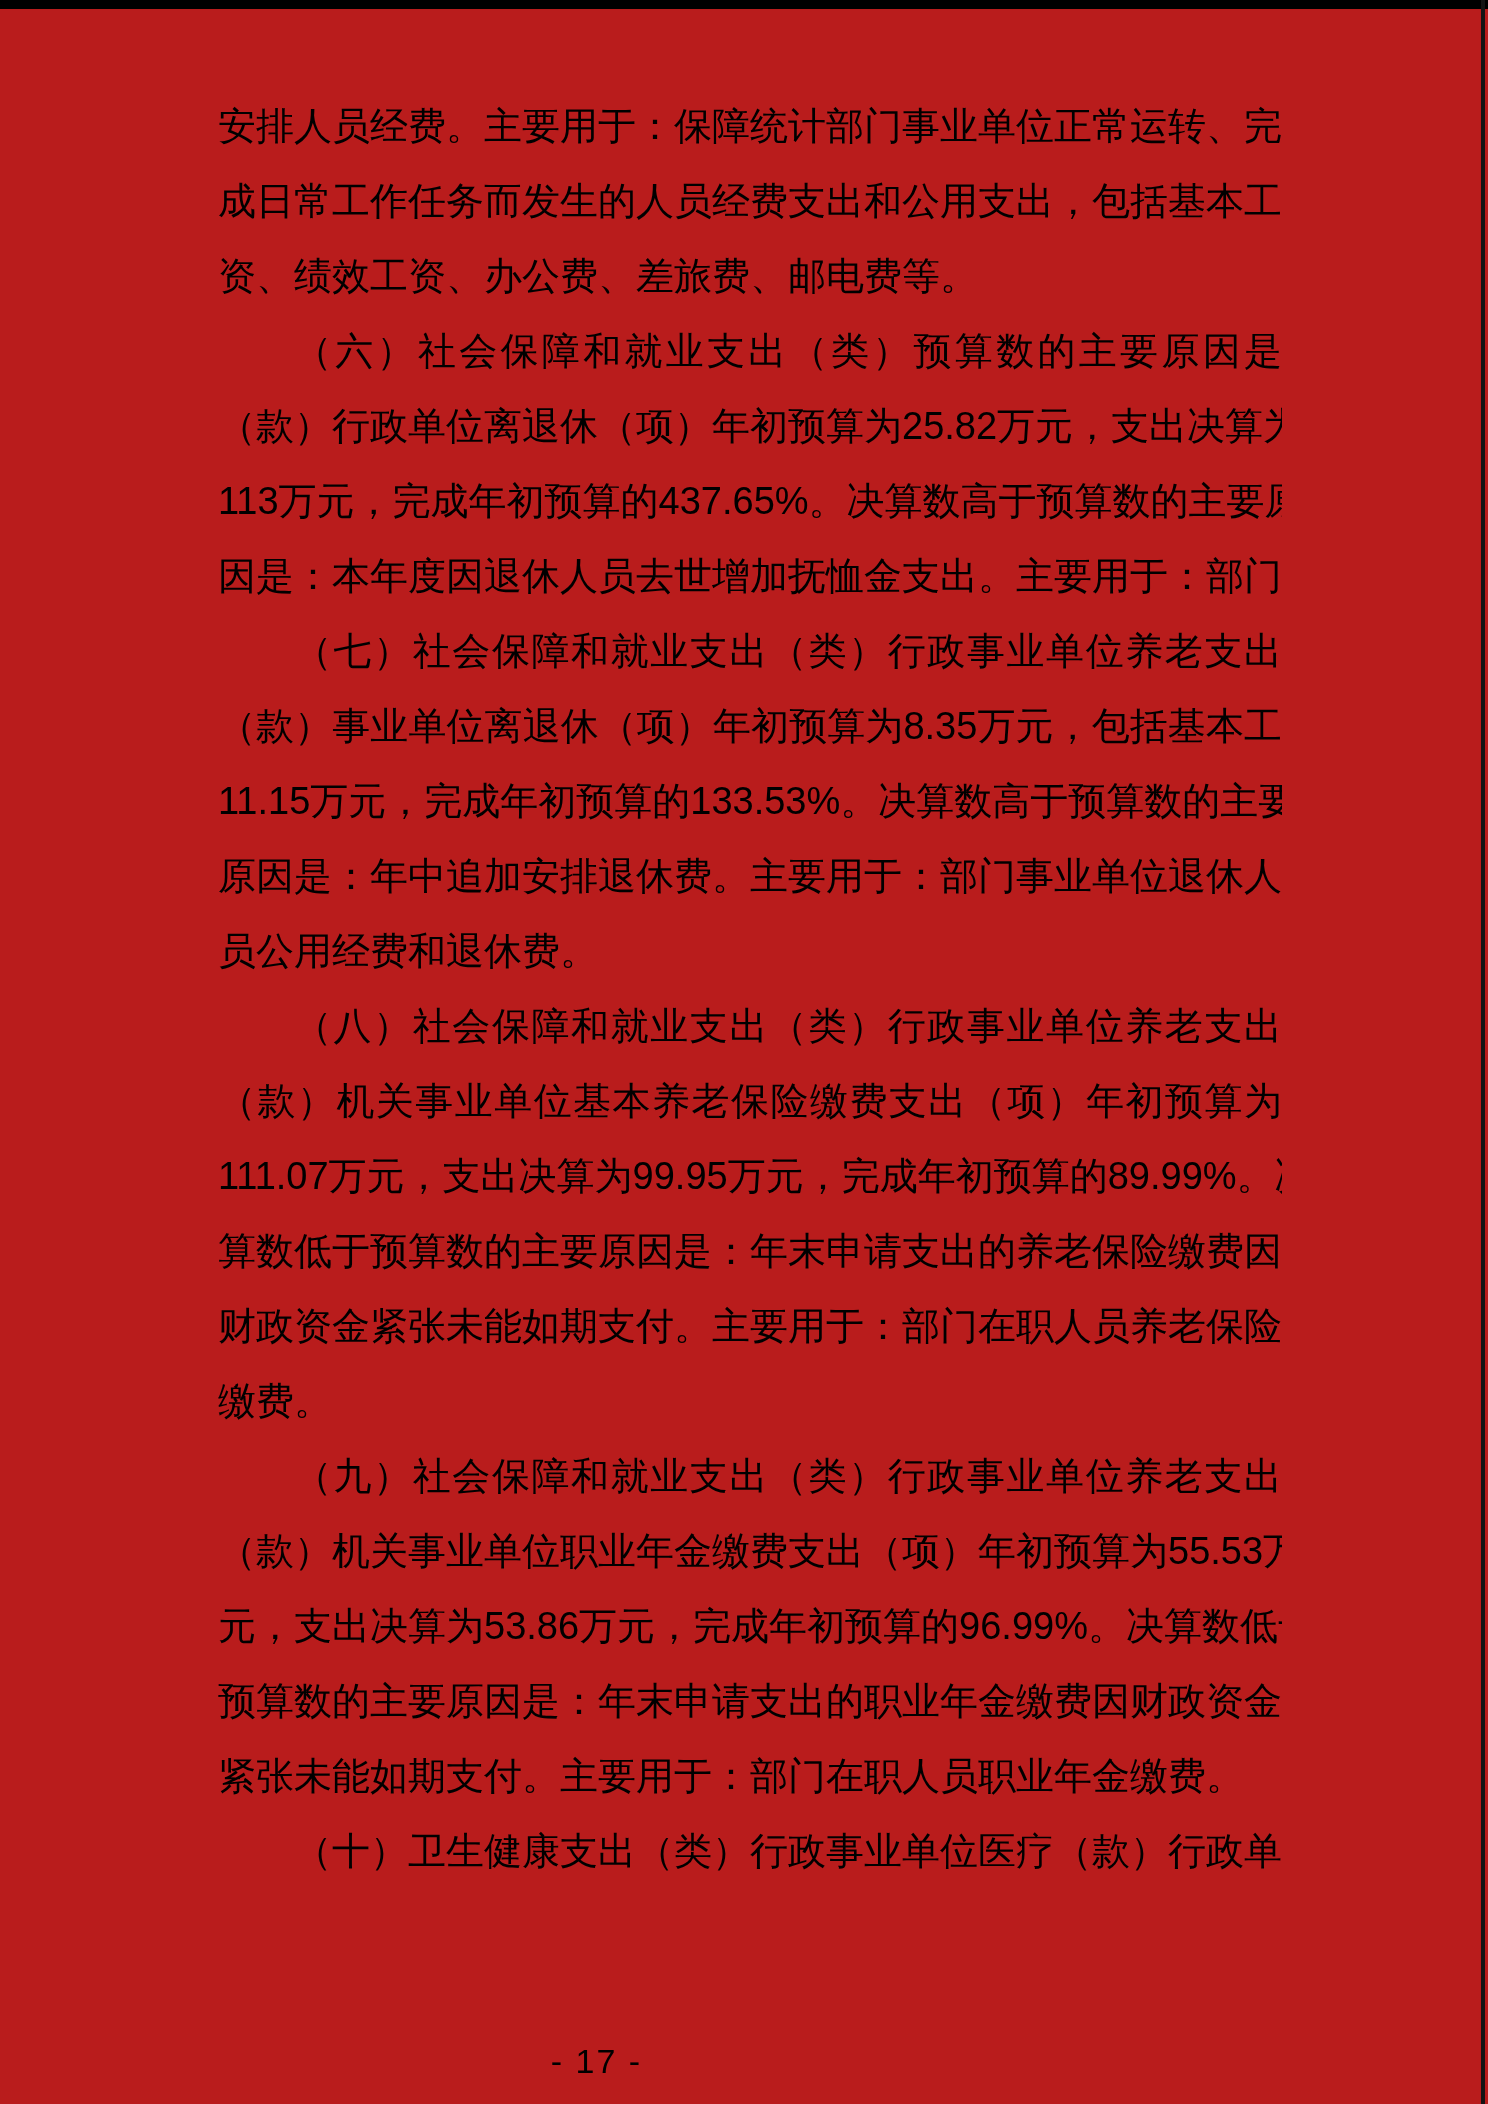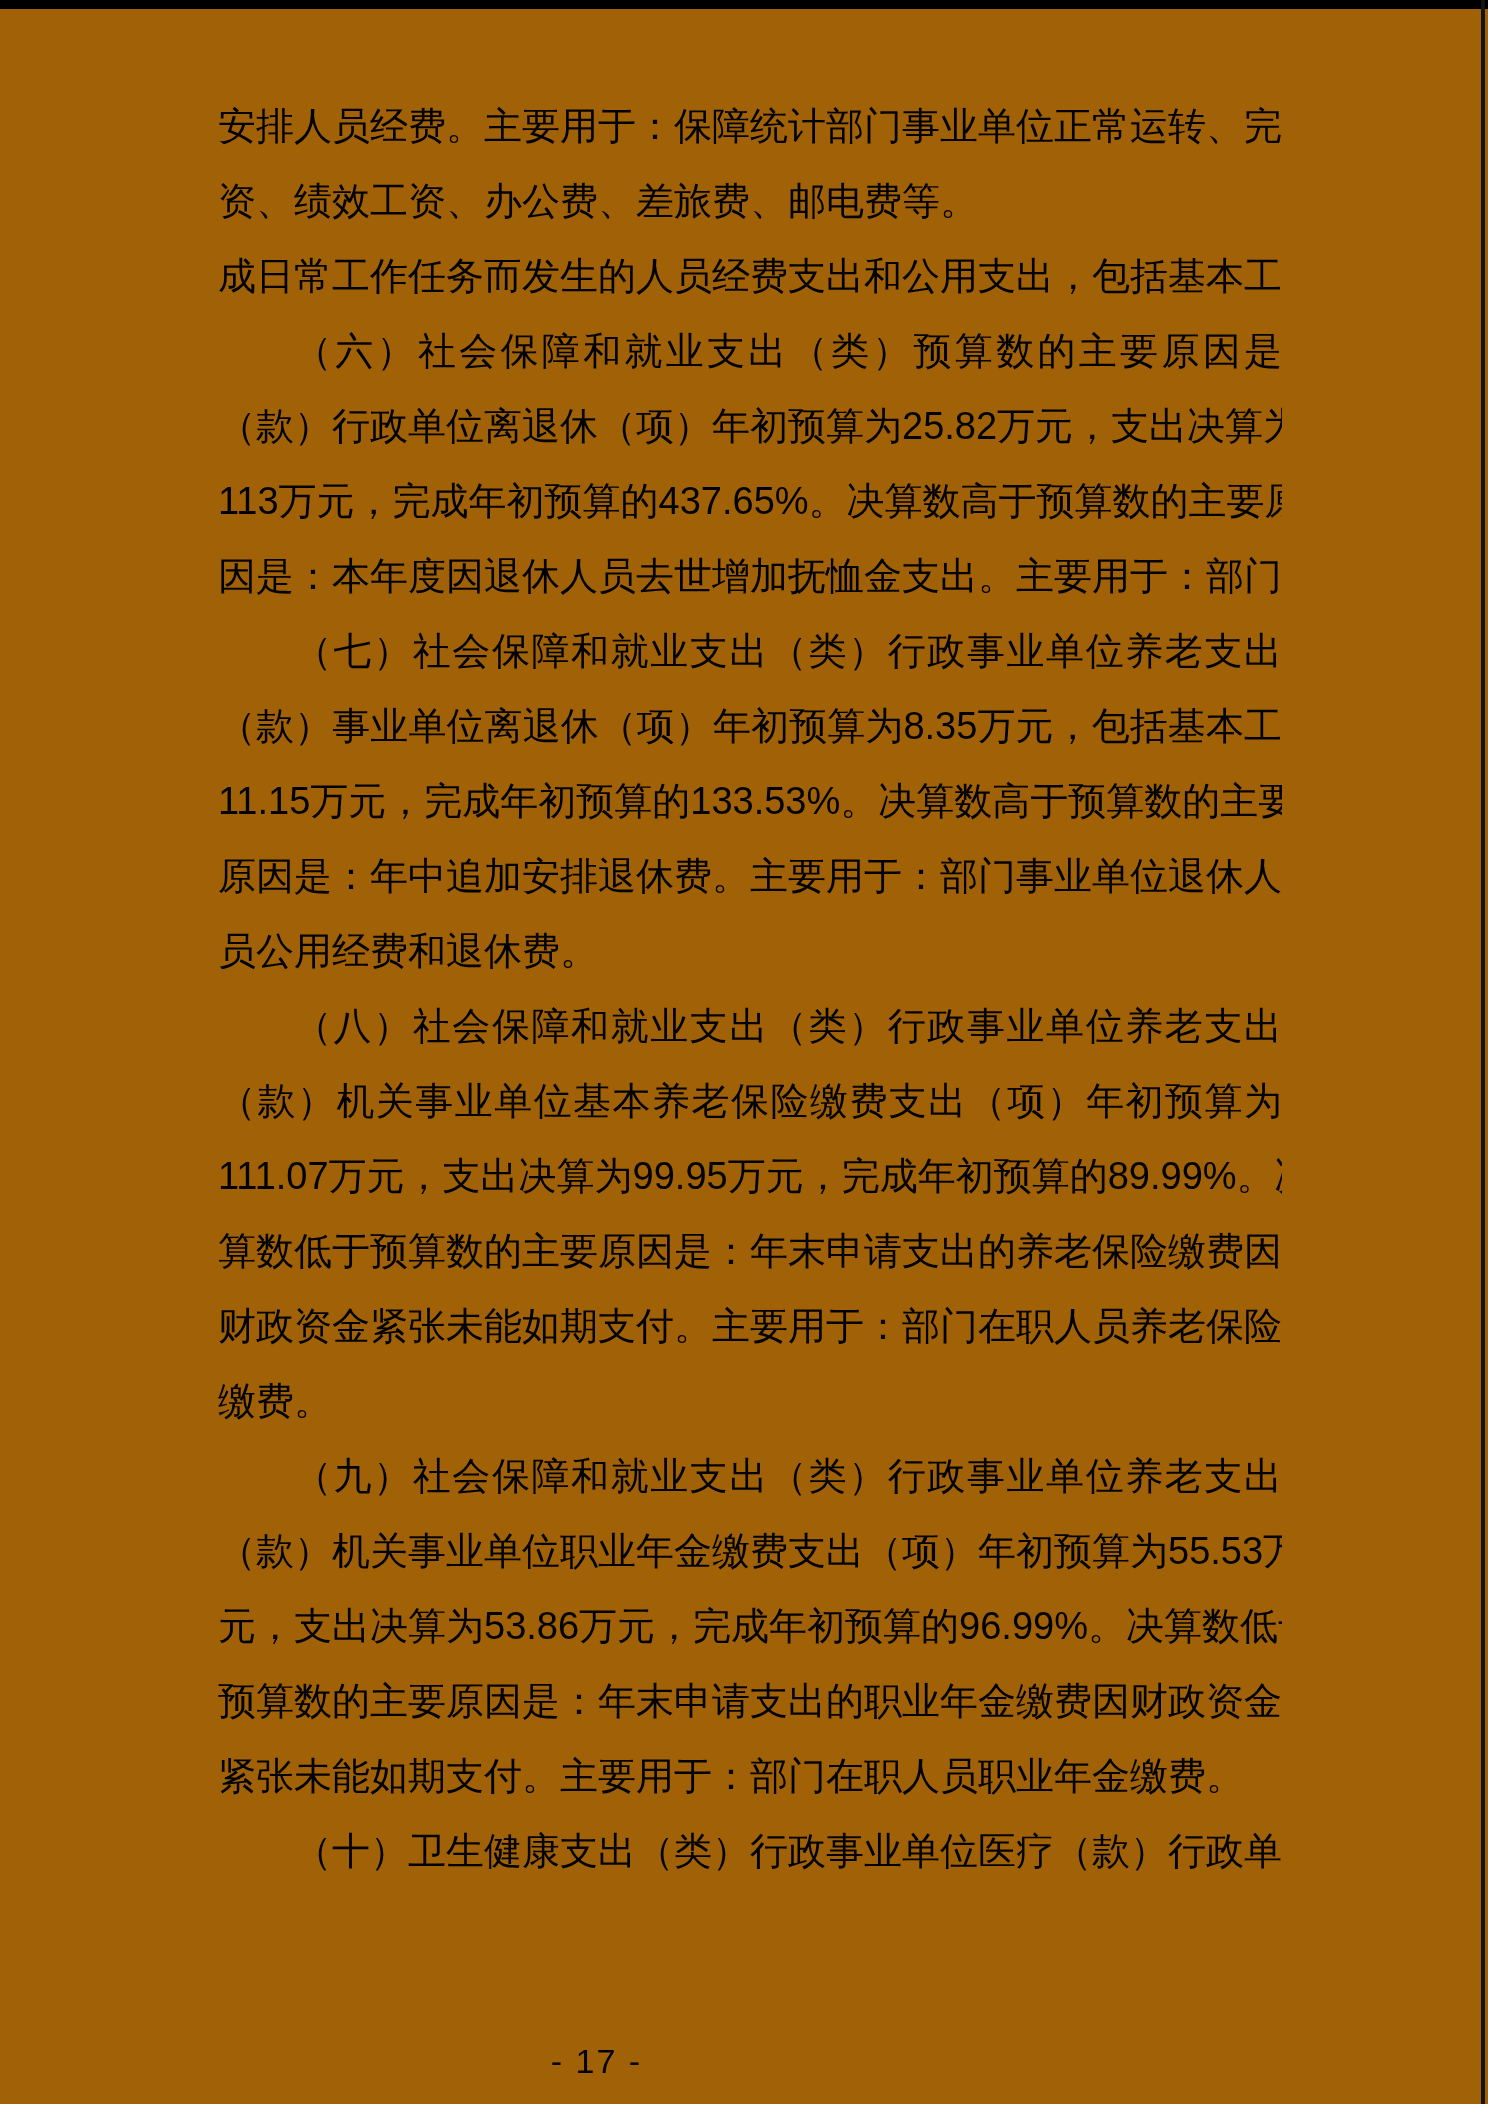--- a/index.html
+++ b/index.html
@@ -5,21 +5,21 @@
   * { margin: 0; padding: 0; box-sizing: border-box; }
   html, body {
     width: 1488px; height: 2104px;
     background: #ffffff;
     font-family: "Liberation Sans", sans-serif;
     overflow: hidden;
   }
   .page {
     position: relative;
     width: 1488px; height: 2104px;
-    background: #a16207;
+    background: #b91c1c;
   }
   .scan-bar-top {
     position: absolute; top: 0; left: 0;
     width: 1488px; height: 9px;
   }
   .scan-line-right {
     position: absolute; top: 0; left: 1481px;
     width: 4px; height: 2104px;
   }
   .content {
@@ -61,22 +61,22 @@
 </style>
 </head>
 <body>
 
 <div class="page">
   <div class="scan-bar-top" style="background: rgb(0, 0, 0);"></div>
   <div class="scan-line-right" style="background: rgb(20, 20, 20);"></div>
   <div class="content" id="doc-content">
       <div class="para">
         <div class="line">安排人员经费。主要用于：保障统计部门事业单位正常运转、完</div>
+        <div class="line">成日常工作任务而发生的人员经费支出和公用支出，包括基本工</div>
         <div class="line last">资、绩效工资、办公费、差旅费、邮电费等。</div>
-        <div class="line">成日常工作任务而发生的人员经费支出和公用支出，包括基本工</div>
       </div>
       <div class="para">
         <div class="line indent">（六）社会保障和就业支出（类）预算数的主要原因是</div>
         <div class="line">（款）行政单位离退休（项）年初预算为25.82万元，支出决算为</div>
         <div class="line">113万元，完成年初预算的437.65%。决算数高于预算数的主要原</div>
         <div class="line">因是：本年度因退休人员去世增加抚恤金支出。主要用于：部门</div>
       </div>
       <div class="para">
         <div class="line indent">（七）社会保障和就业支出（类）行政事业单位养老支出</div>
         <div class="line">（款）事业单位离退休（项）年初预算为8.35万元，包括基本工</div>

